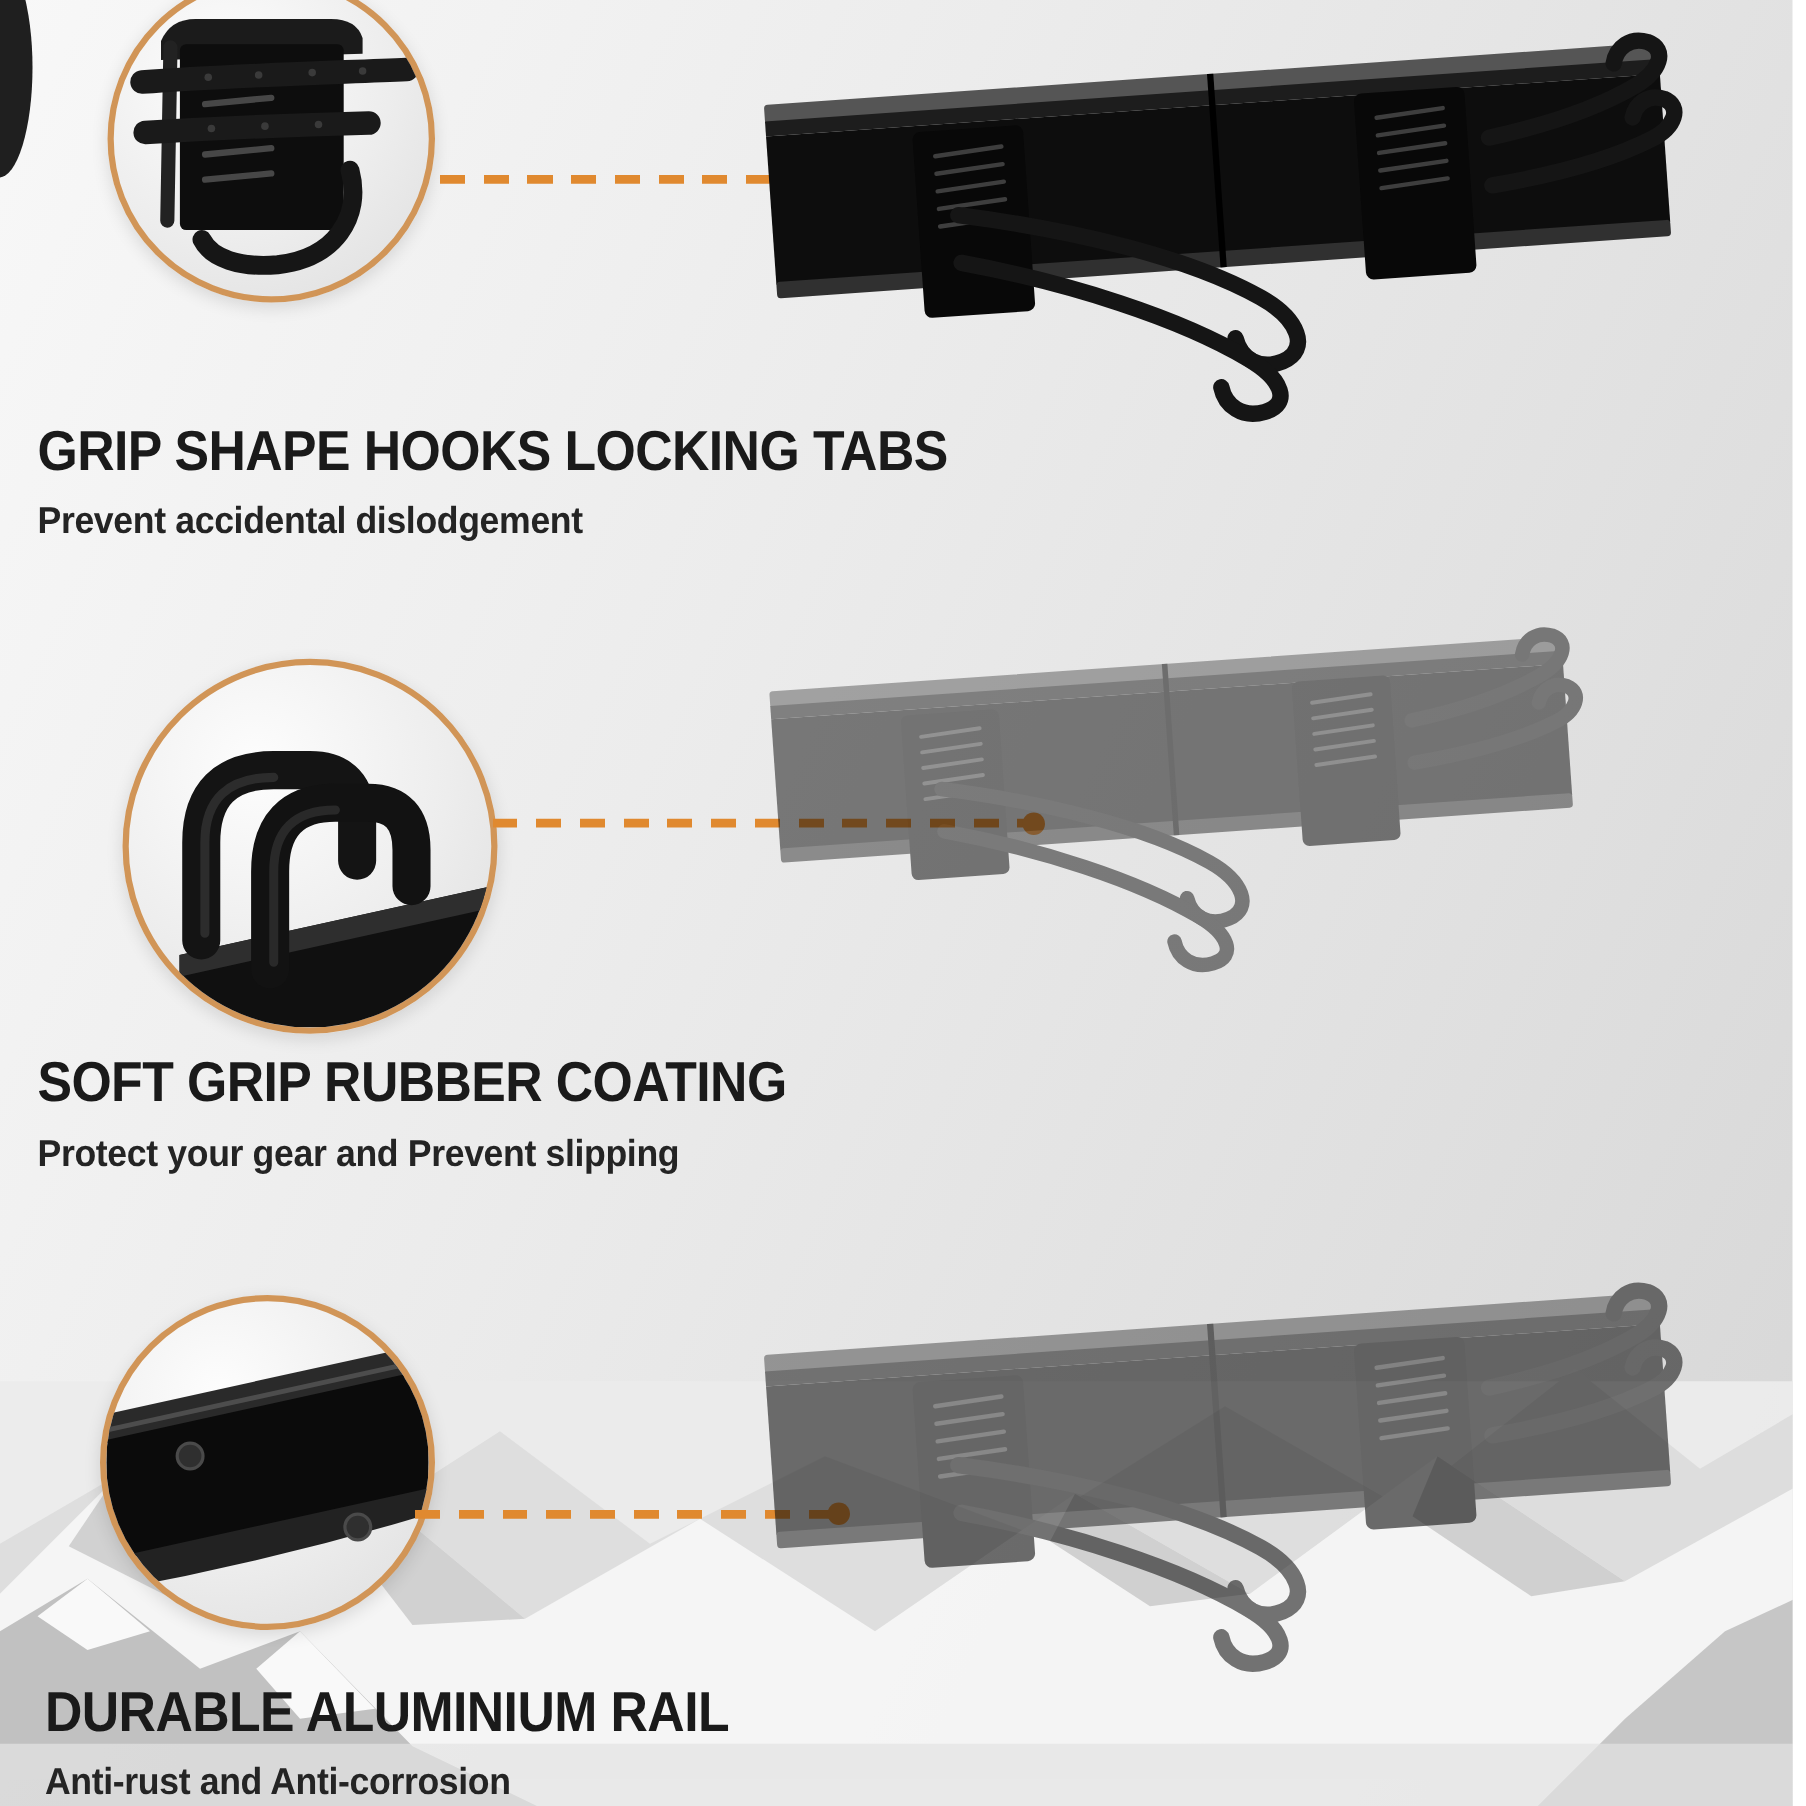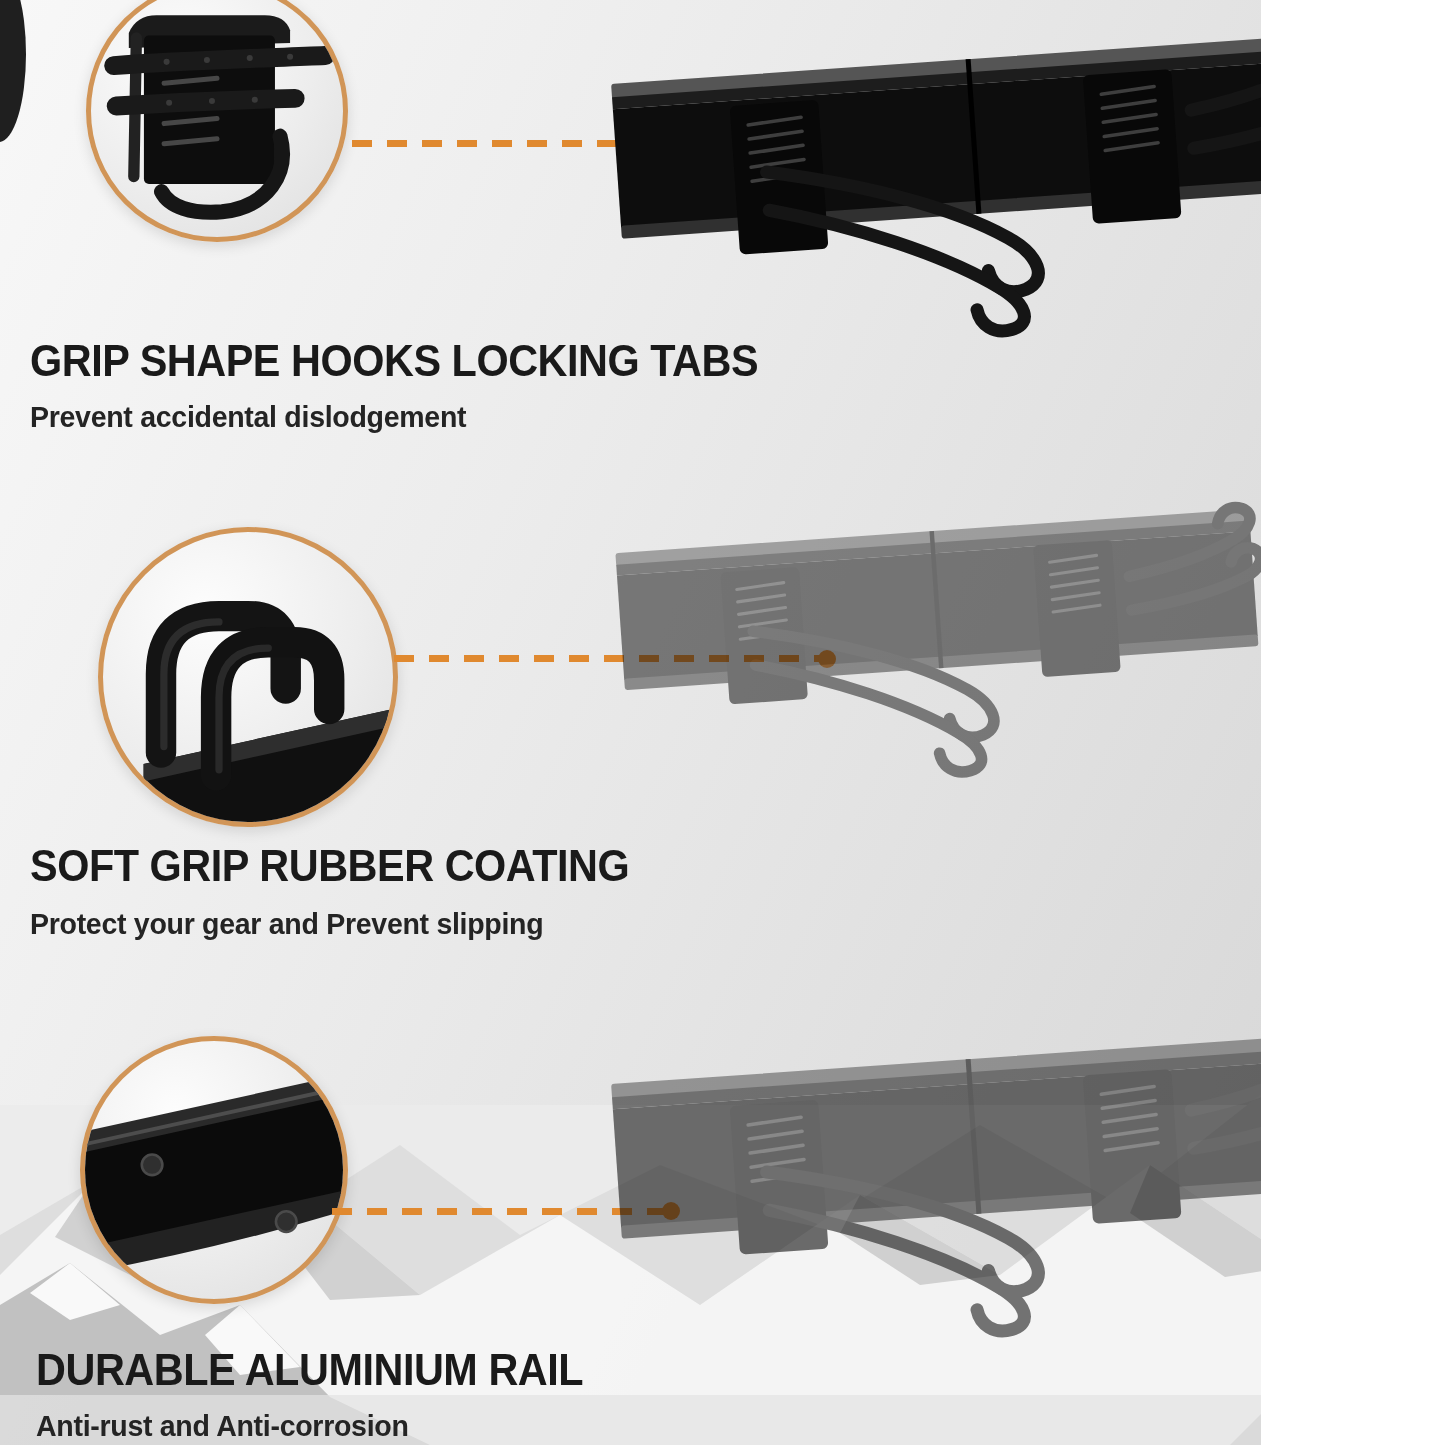--- a/index.html
+++ b/index.html
@@ -1,18 +1,18 @@
 <!DOCTYPE html>
 <html><head>
 <meta charset="utf-8">
 <style>
   html,body{margin:0;padding:0;}
   .canvas{
     position:relative;
-    width:1261px;height:1445px;
+    width:1434px;height:1445px;
     overflow:hidden;
     background:linear-gradient(115deg,#f8f8f8 0%,#ececec 38%,#e0e0e0 72%,#d6d6d6 100%);
     font-family:"Liberation Sans",sans-serif;
   }
   
   .mountains{position:absolute;left:0;bottom:0;width:1445px;height:470px;opacity:.95;}
   
   .corner{position:absolute;left:-28px;top:-34px;width:54px;height:176px;background:#1f1f1f;border-radius:50%;}
   
   .inset{

